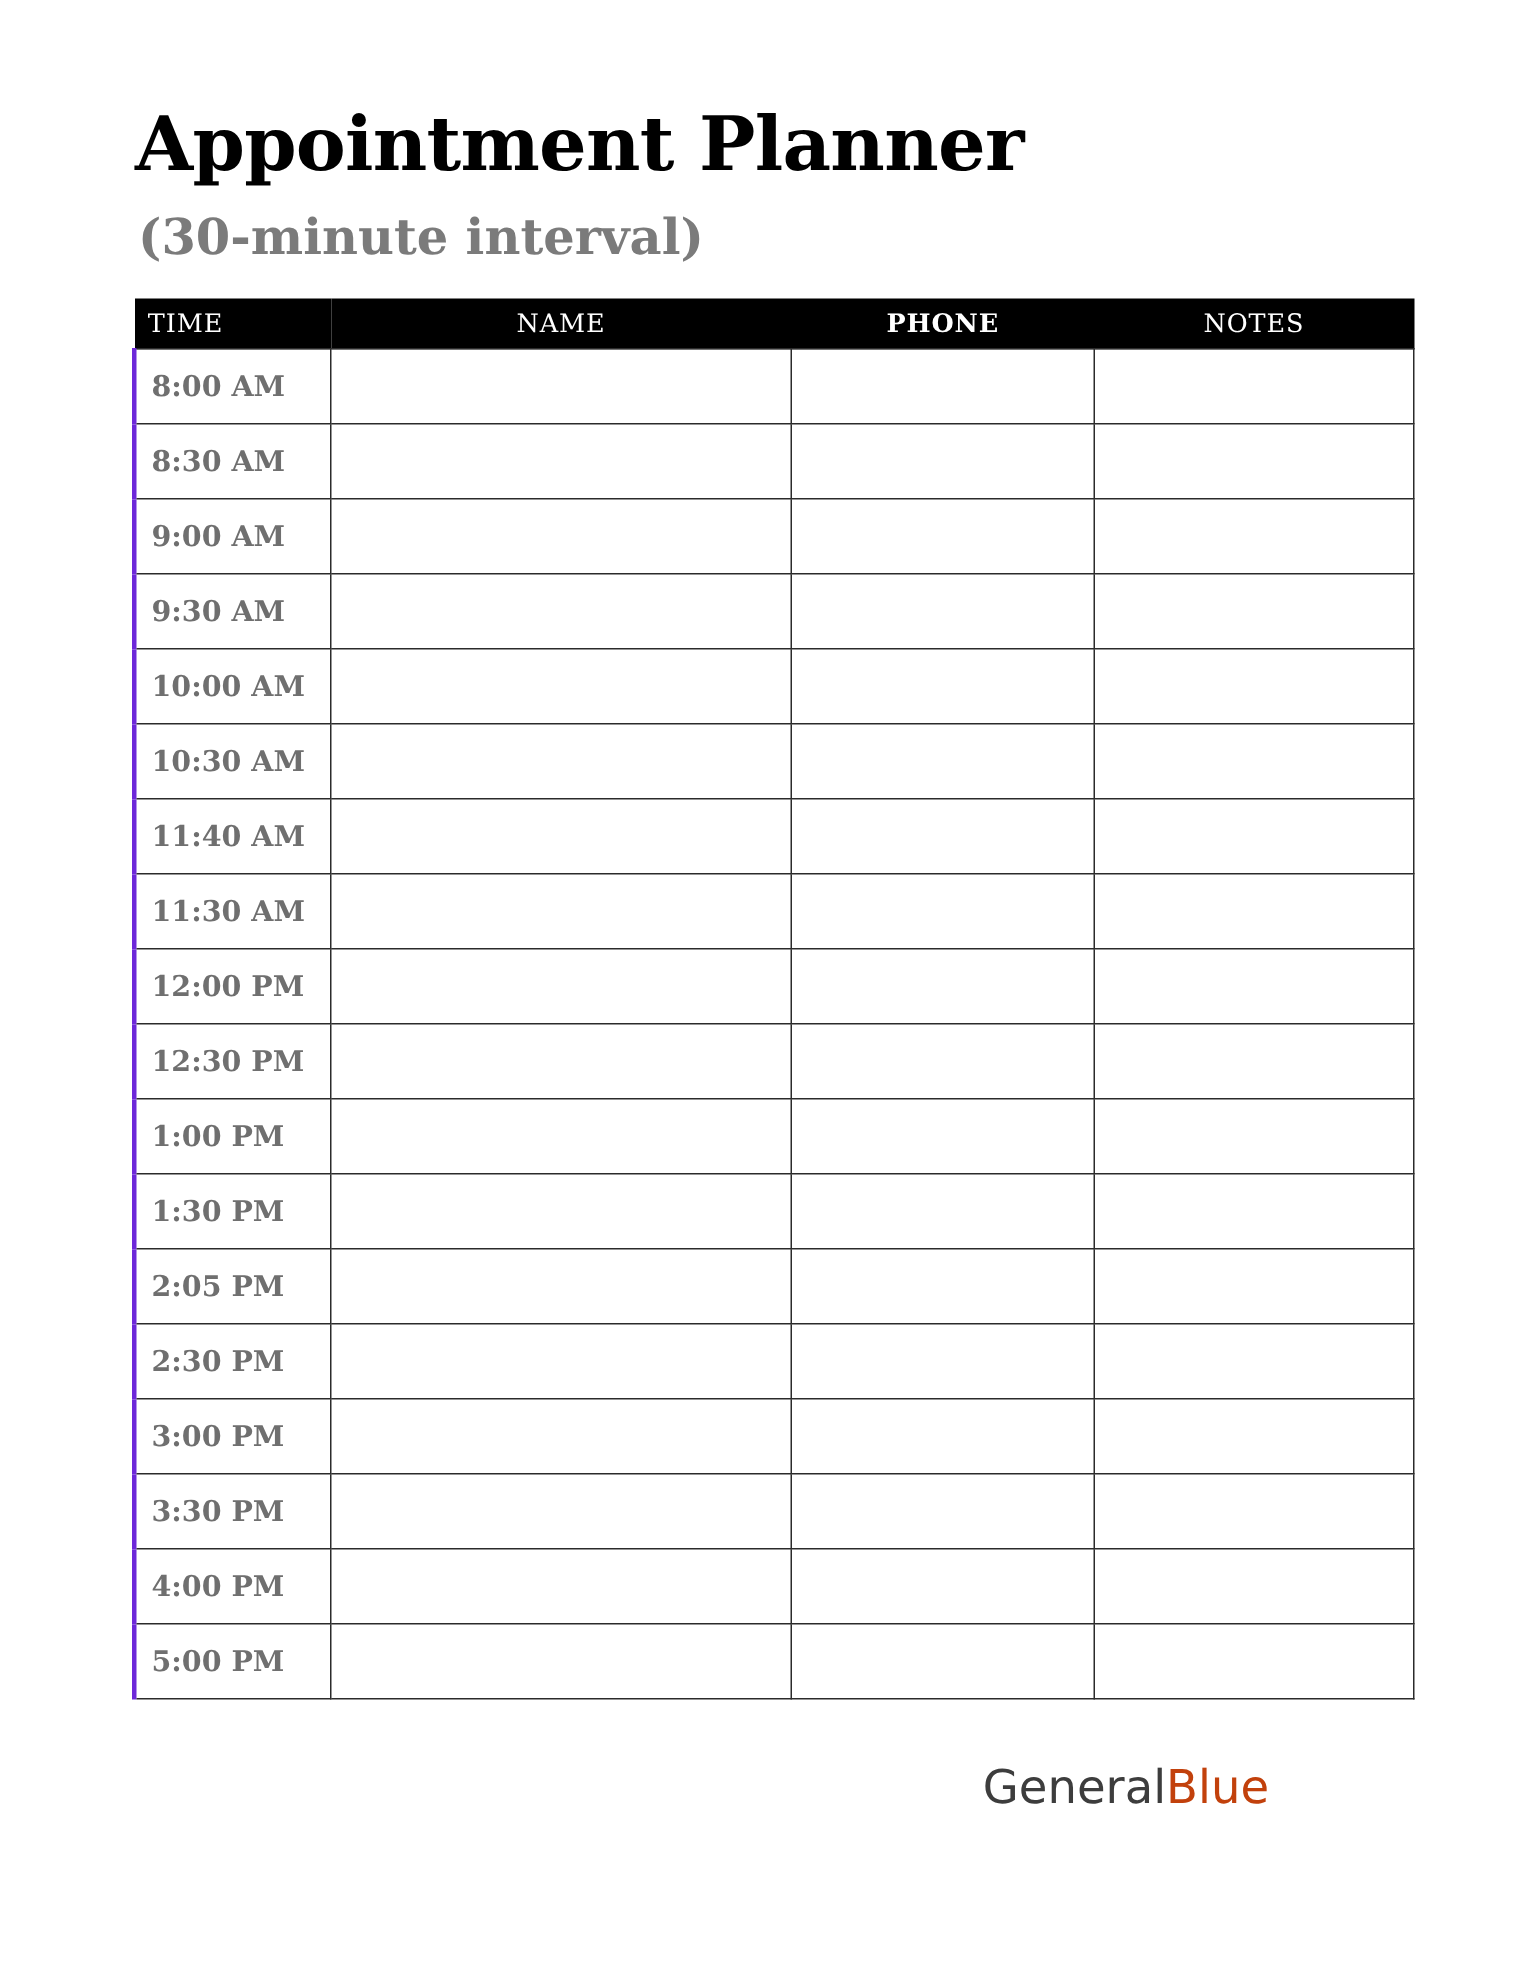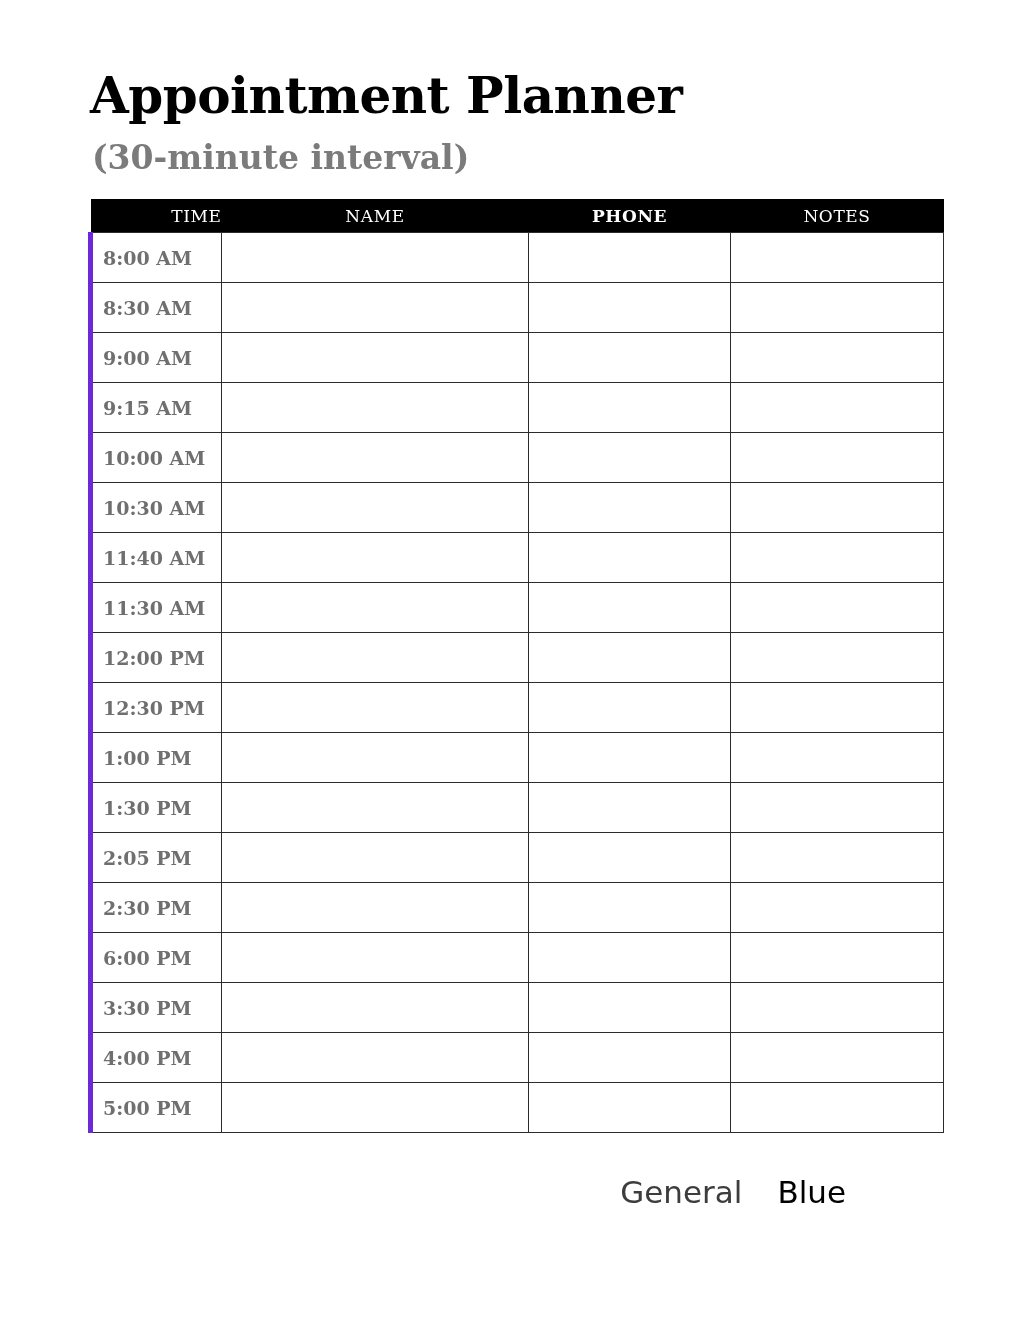--- a/index.html
+++ b/index.html
@@ -59,21 +59,21 @@
     color: #ffffff;
     font-family: "DejaVu Serif", serif;
     font-size: 17px;
     font-weight: normal;
     letter-spacing: 0.6px;
     height: 33px;
     padding: 0;
     vertical-align: middle;
   }
   th.col-time {
-    text-align: right;
+    text-align: left;
     padding-left: 9px;
     width: 122px;
   }
   th.col-name {
     text-align: center;
     width: 307px;
   }
   th.col-phone {
     text-align: center;
     width: 202px;
@@ -89,21 +89,21 @@
     border: 1px solid #2b2b2b;
     vertical-align: middle;
     background: #ffffff;
   }
   td.time-cell {
     font-family: "DejaVu Serif", serif;
     font-size: 19px;
     font-weight: bold;
     color: #6f6f6f;
     padding-left: 10px;
-    border-left: 5px solid #6d28d9;
+    border-left: 3px solid #6d28d9;
   }
   td.entry-cell {
     font-family: "Liberation Serif", serif;
     font-size: 16px;
     color: #222222;
     padding-left: 8px;
   }
   .footer {
     position: absolute;
     right: 90px;
@@ -121,22 +121,21 @@
   .brand {
     font-family: "DejaVu Sans", sans-serif;
     font-size: 31px;
     line-height: 1.05;
     white-space: nowrap;
   }
   .brand .general {
     color: #3d3d3d;
   }
   .brand .blue {
-    color: #000000;
-    margin-left: 35px;
+    color: #c2410c;
   }
 </style>
 </head>
 <body>
 
 <div class="page">
 
   <div class="title">Appointment Planner</div>
   <div class="subtitle">(30-minute interval)</div>
 
@@ -162,21 +161,21 @@
         <td class="entry-cell"></td>
         <td class="entry-cell"></td>
       </tr>
       <tr>
         <td class="time-cell">9:00 AM</td>
         <td class="entry-cell"></td>
         <td class="entry-cell"></td>
         <td class="entry-cell"></td>
       </tr>
       <tr>
-        <td class="time-cell">9:15 AM</td>
+        <td class="time-cell">9:30 AM</td>
         <td class="entry-cell"></td>
         <td class="entry-cell"></td>
         <td class="entry-cell"></td>
       </tr>
       <tr>
         <td class="time-cell">10:00 AM</td>
         <td class="entry-cell"></td>
         <td class="entry-cell"></td>
         <td class="entry-cell"></td>
       </tr>
@@ -228,21 +227,21 @@
         <td class="entry-cell"></td>
         <td class="entry-cell"></td>
       </tr>
       <tr>
         <td class="time-cell">2:30 PM</td>
         <td class="entry-cell"></td>
         <td class="entry-cell"></td>
         <td class="entry-cell"></td>
       </tr>
       <tr>
-        <td class="time-cell">6:00 PM</td>
+        <td class="time-cell">3:00 PM</td>
         <td class="entry-cell"></td>
         <td class="entry-cell"></td>
         <td class="entry-cell"></td>
       </tr>
       <tr>
         <td class="time-cell">3:30 PM</td>
         <td class="entry-cell"></td>
         <td class="entry-cell"></td>
         <td class="entry-cell"></td>
       </tr>

